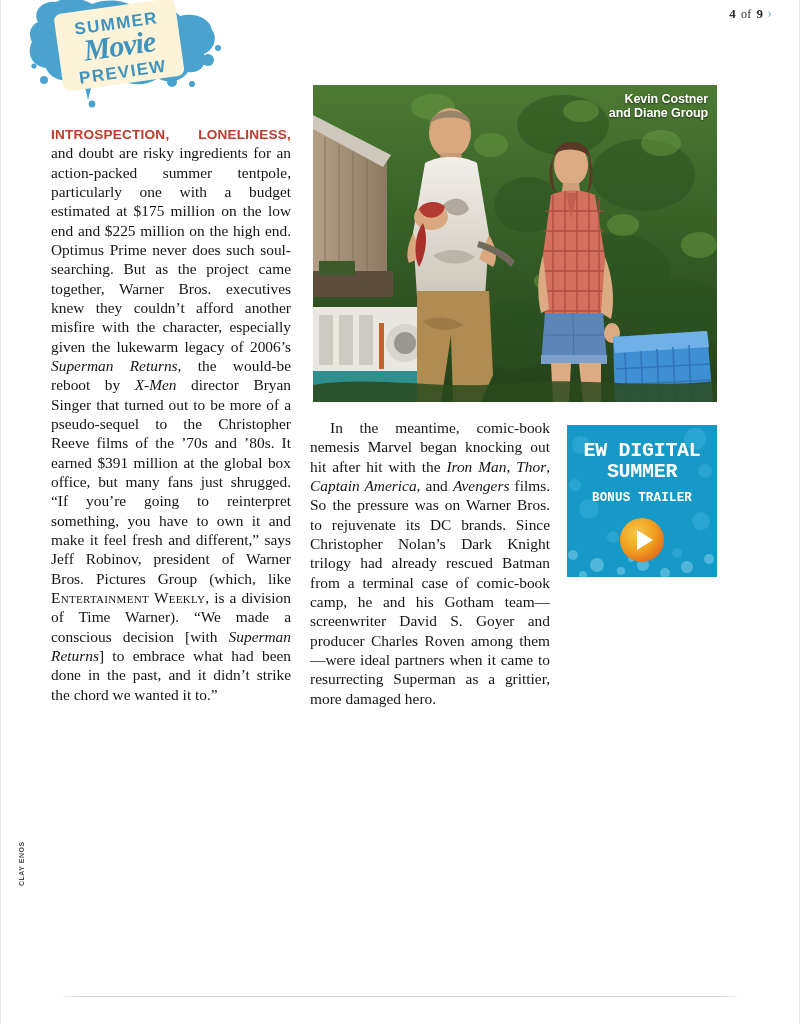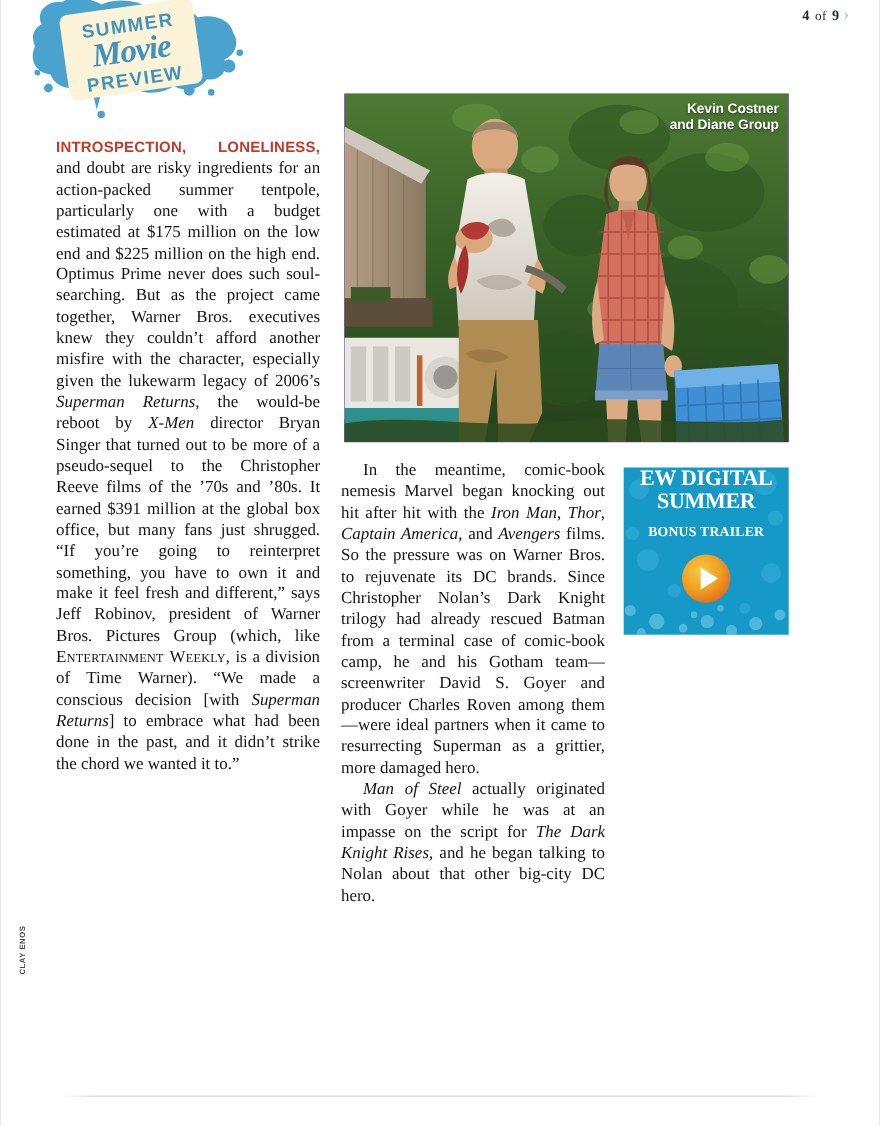--- a/index.html
+++ b/index.html
@@ -100,22 +100,23 @@
     top: 425px;
     width: 150px;
     height: 152px;
     background: #1799c8;
     overflow: hidden;
   }
   #promo .bubbles { position: absolute; inset: 0; }
   #promo .promo-inner {
     position: relative;
     z-index: 2;
+    padding-top: 15px;
     text-align: center;
-    font-family: Liberation Serif, serif;
+    font-family: Liberation Mono, monospace;
     color: #fff;
   }
   #promo .promo-title {
     font-weight: 700;
     font-size: 20px;
     line-height: 1.05;
     letter-spacing: -.3px;
   }
   #promo .promo-sub {
     margin-top: 9px;
@@ -411,22 +412,19 @@
   <div class="col" id="col1">
     <p>
       <span class="leadin">INTROSPECTION, LONELINESS,</span><span> and doubt are risky ingredients for an action-packed summer tentpole, particularly one with a budget estimated at $175 million on the low end and $225 million on the high end. Optimus Prime never does such soul-searching. But as the project came together, Warner Bros. executives knew they couldn’t afford another misfire with the character, especially given the lukewarm legacy of 2006’s </span><span class="it">Superman Returns</span><span>, the would-be reboot by </span><span class="it">X-Men</span><span> director Bryan Singer that turned out to be more of a pseudo-sequel to the Christopher Reeve films of the ’70s and ’80s. It earned $391 million at the global box office, but many fans just shrugged. “If you’re going to reinterpret something, you have to own it and make it feel fresh and different,” says Jeff Robinov, president of Warner Bros. Pictures Group (which, like </span><span class="smallcaps">Entertainment Weekly</span><span>, is a division of Time Warner). “We made a conscious decision [with </span><span class="it">Superman Returns</span><span>] to embrace what had been done in the past, and it didn’t strike the chord we wanted it to.”</span>
     </p>
   </div>
 
   <div class="col" id="col2">
     <p style="text-indent:20px">
       <span>In the meantime, comic-book nemesis Marvel began knocking out hit after hit with the </span><span class="it">Iron Man</span><span>, </span><span class="it">Thor</span><span>, </span><span class="it">Captain America</span><span>, and </span><span class="it">Avengers</span><span> films. So the pressure was on Warner Bros. to rejuvenate its DC brands. Since Christopher Nolan’s Dark Knight trilogy had already rescued Batman from a terminal case of comic-book camp, he and his Gotham team—screenwriter David S. Goyer and producer Charles Roven among them—were ideal partners when it came to resurrecting Superman as a grittier, more damaged hero.</span>
     </p>
-    <p>
-      <span class="it">Man of Steel</span><span> actually originated with Goyer while he was at an impasse on the script for </span><span class="it">The Dark Knight Rises</span><span>, and he began talking to Nolan about that other big-city DC hero.</span>
-    </p>
   </div>
 
   <div id="credit">CLAY ENOS</div>
 
   <div id="bottom-rule"></div>
 
 </div>
 
 </body></html>

